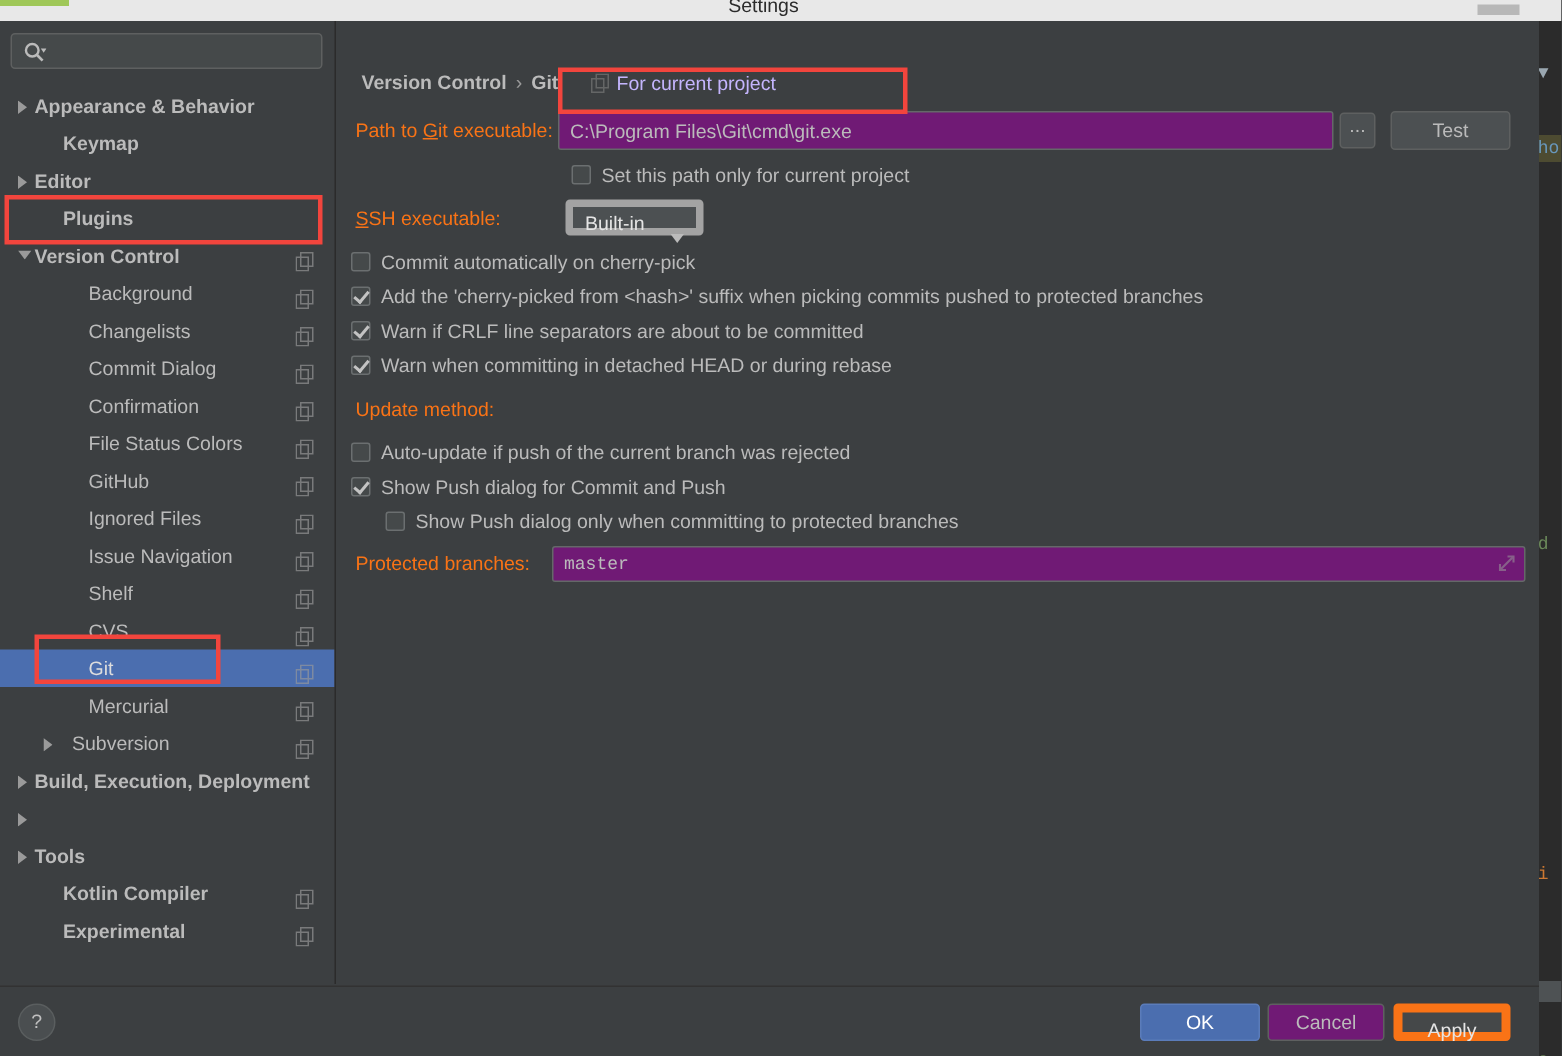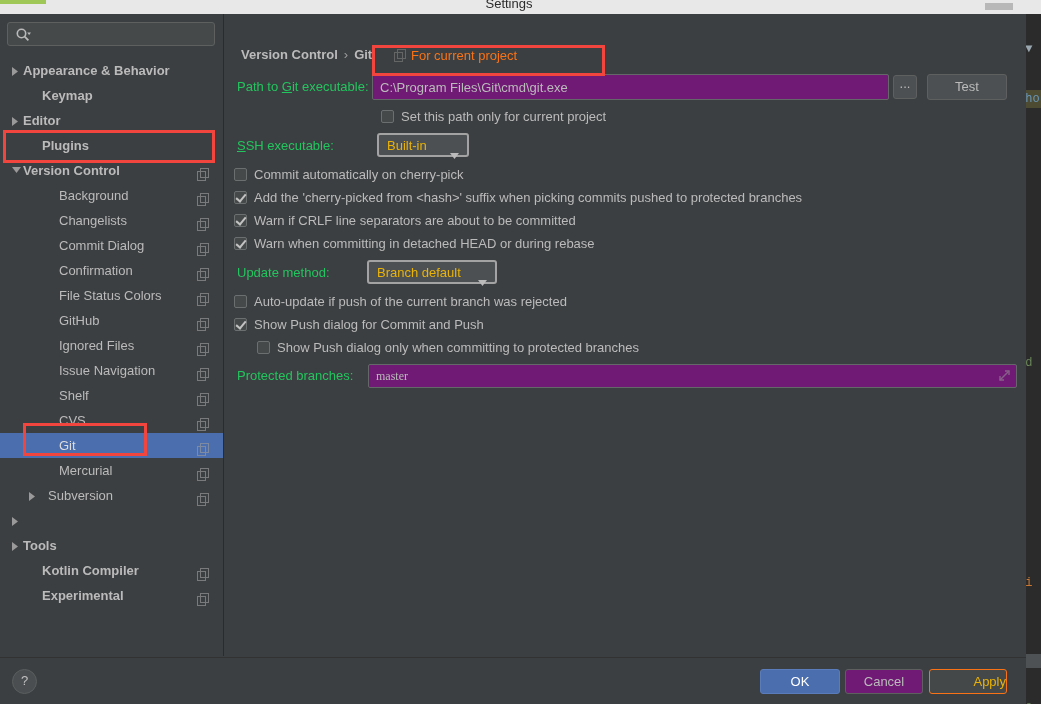--- a/index.html
+++ b/index.html
@@ -41,57 +41,57 @@
   .tree-row .arrow svg{position:absolute;left:3px;top:9px;}
   .tree-row .lbl{position:absolute;top:0;color:#bbbbbb;font-size:13px;}
   .tree-row.bold .lbl{font-weight:bold;color:#bbbbbb;}
   .tree-row.sel .lbl{color:#dddddd;}
   .copy-ic{position:absolute;right:13px;top:6px;width:13px;height:13px;opacity:.65;}
 
   
   .pane{position:absolute;left:224px;top:0;right:0;height:642px;background:#3c3f41;overflow:hidden;margin-top:12px;}
   .breadcrumb{position:absolute;left:17px;top:21px;font-size:13px;font-weight:bold;color:#bbbbbb;white-space:nowrap;}
   .breadcrumb .sep{font-weight:normal;color:#9b9b9b;padding:0 6px;}
-  .forproj{position:absolute;left:187px;top:22px;font-size:13px;color:#f97316;white-space:nowrap;}
+  .forproj{position:absolute;left:187px;top:22px;font-size:13px;color:#c4b5fd;white-space:nowrap;}
   .forproj .ic{position:absolute;left:-17px;top:1px;width:13px;height:13px;opacity:.6;}
 
-  .lbl-static{position:absolute;font-size:13px;color:#22c55e;white-space:nowrap;}
+  .lbl-static{position:absolute;font-size:13px;color:#f97316;white-space:nowrap;}
   .lbl-static u{text-decoration:underline;}
 
   .txtfield{position:absolute;background:#701a75;border:1px solid #646868;box-sizing:border-box;border-radius:2px;
             color:#bbbbbb;font-family:"Liberation Sans",sans-serif;font-size:13px;padding:0 7px;outline:none;}
-  .txtfield.mono{font-family:Liberation Serif, serif;font-size:12px;}
+  .txtfield.mono{font-family:Liberation Mono, monospace;font-size:12px;}
 
   .btn{position:absolute;background:#4c5052;border:1px solid #5e6060;border-radius:3px;color:#bbbbbb;
        font-family:"Liberation Sans",sans-serif;font-size:13px;text-align:center;box-sizing:border-box;cursor:default;}
 
-  .combo{position:absolute;height:24px;background:#4c5052;border:2px solid #a3a3a3;border-radius:3px;box-sizing:border-box;
-         color:#eab308;font-size:13px;line-height:22px;padding-left:8px;cursor:default;}
+  .combo{position:absolute;height:24px;background:#4c5052;border:5px solid #a3a3a3;border-radius:3px;box-sizing:border-box;
+         color:#e5e5e5;font-size:13px;line-height:22px;padding-left:8px;cursor:default;}
   .combo .caret{position:absolute;right:8px;top:9px;}
 
   .cbrow{position:absolute;height:20px;line-height:20px;white-space:nowrap;}
   .cbox{position:absolute;left:0;top:3px;width:13px;height:13px;box-sizing:border-box;
         background:#45494a;border:1px solid #6b6f70;border-radius:2px;}
   .cbox.on{background:#45494a;}
   .cbox.on::after{content:"";position:absolute;left:3px;top:0px;width:4px;height:8px;
         border:solid #c3c3c3;border-width:0 2px 2px 0;transform:rotate(40deg);}
   .cbtext{position:absolute;left:20px;top:0;font-size:13px;color:#bbbbbb;}
 
   .expand-ic{position:absolute;right:6px;top:5px;width:13px;height:13px;opacity:.55;}
 
   
   .bottombar{position:absolute;left:0;top:643px;width:1026px;height:47px;background:#3c3f41;border-top:1px solid #323232;}
   .helpbtn{position:absolute;left:12px;top:11px;width:23px;height:23px;border-radius:50%;background:#4a4e50;
            border:1px solid #5a5e5f;color:#c0c0c0;font-size:13px;text-align:center;line-height:22px;cursor:default;}
   .okbtn{position:absolute;left:760px;top:11px;width:80px;height:25px;background:#4b6eaf;border:1px solid #5b7cba;
          border-radius:3px;color:#ffffff;font-size:13px;line-height:23px;text-align:center;box-sizing:border-box;cursor:default;}
   .cancelbtn{position:absolute;left:845px;top:11px;width:78px;height:25px;background:#701a75;border:1px solid #5e6060;
          border-radius:3px;color:#bbbbbb;font-size:13px;line-height:23px;text-align:center;box-sizing:border-box;cursor:default;}
-  .applybtn{position:absolute;left:929px;top:11px;width:78px;height:25px;background:#454849;border:1px solid #f97316;
-         border-radius:3px;color:#eab308;font-size:13px;line-height:23px;text-align:right;box-sizing:border-box;cursor:default;}
+  .applybtn{position:absolute;left:929px;top:11px;width:78px;height:25px;background:#454849;border:6px solid #f97316;
+         border-radius:3px;color:#e5e5e5;font-size:13px;line-height:23px;text-align:center;box-sizing:border-box;cursor:default;}
 
   
   .anno{position:absolute;border:3px solid #f2453d;box-sizing:border-box;pointer-events:none;}
 </style>
 </head>
 <body>
 
 <div id="root">
 
   <div class="ide-bg">
@@ -259,20 +259,28 @@
                 <rect x="0.5" y="3.5" width="8" height="9" fill="none" stroke="#9a9a9a"></rect>
                 <rect x="3.5" y="0.5" width="8" height="9" fill="none" stroke="#9a9a9a"></rect>
               </svg></span>
           </div>
           <div class="tree-row bold">
             <span class="arrow" style="left: 9px;">
               <svg width="6" height="9" viewBox="0 0 6 9">
                 <polygon points="0,0 6,4.5 0,9" fill="#9a9a9a"></polygon>
               </svg>
             </span>
+            <span class="lbl" style="left: 23px;">Build, Execution, Deployment</span>
+          </div>
+          <div class="tree-row bold">
+            <span class="arrow" style="left: 9px;">
+              <svg width="6" height="9" viewBox="0 0 6 9">
+                <polygon points="0,0 6,4.5 0,9" fill="#9a9a9a"></polygon>
+              </svg>
+            </span>
           </div>
           <div class="tree-row bold">
             <span class="arrow" style="left: 9px;">
               <svg width="6" height="9" viewBox="0 0 6 9">
                 <polygon points="0,0 6,4.5 0,9" fill="#9a9a9a"></polygon>
               </svg>
             </span>
             <span class="lbl" style="left: 23px;">Tools</span>
           </div>
           <div class="tree-row bold">
@@ -343,28 +351,20 @@
       <div class="cbrow" style="left:10px;top:185px;">
         <span class="cbox on" id="cb-2"></span>
         <span class="cbtext">Warn if CRLF line separators are about to be committed</span>
       </div>
       <div class="cbrow" style="left:10px;top:208px;">
         <span class="cbox on" id="cb-3"></span>
         <span class="cbtext">Warn when committing in detached HEAD or during rebase</span>
       </div>
 
       <div class="lbl-static" style="left:13px;top:239px;">Update method:</div>
-      <div class="combo" style="left:143px;top:234px;width:130px;">
-        <span>Branch default</span>
-        <span class="caret">
-          <svg width="9" height="6" viewBox="0 0 9 6">
-              <polygon points="0,0 9,0 4.5,6" fill="#bbbbbb"></polygon>
-            </svg>
-        </span>
-      </div>
 
       <div class="cbrow" style="left:10px;top:266px;">
         <span class="cbox" id="cb-4"></span>
         <span class="cbtext">Auto-update if push of the current branch was rejected</span>
       </div>
       <div class="cbrow" style="left:10px;top:289px;">
         <span class="cbox on" id="cb-5"></span>
         <span class="cbtext">Show Push dialog for Commit and Push</span>
       </div>
       <div class="cbrow" style="left:33px;top:312px;">

